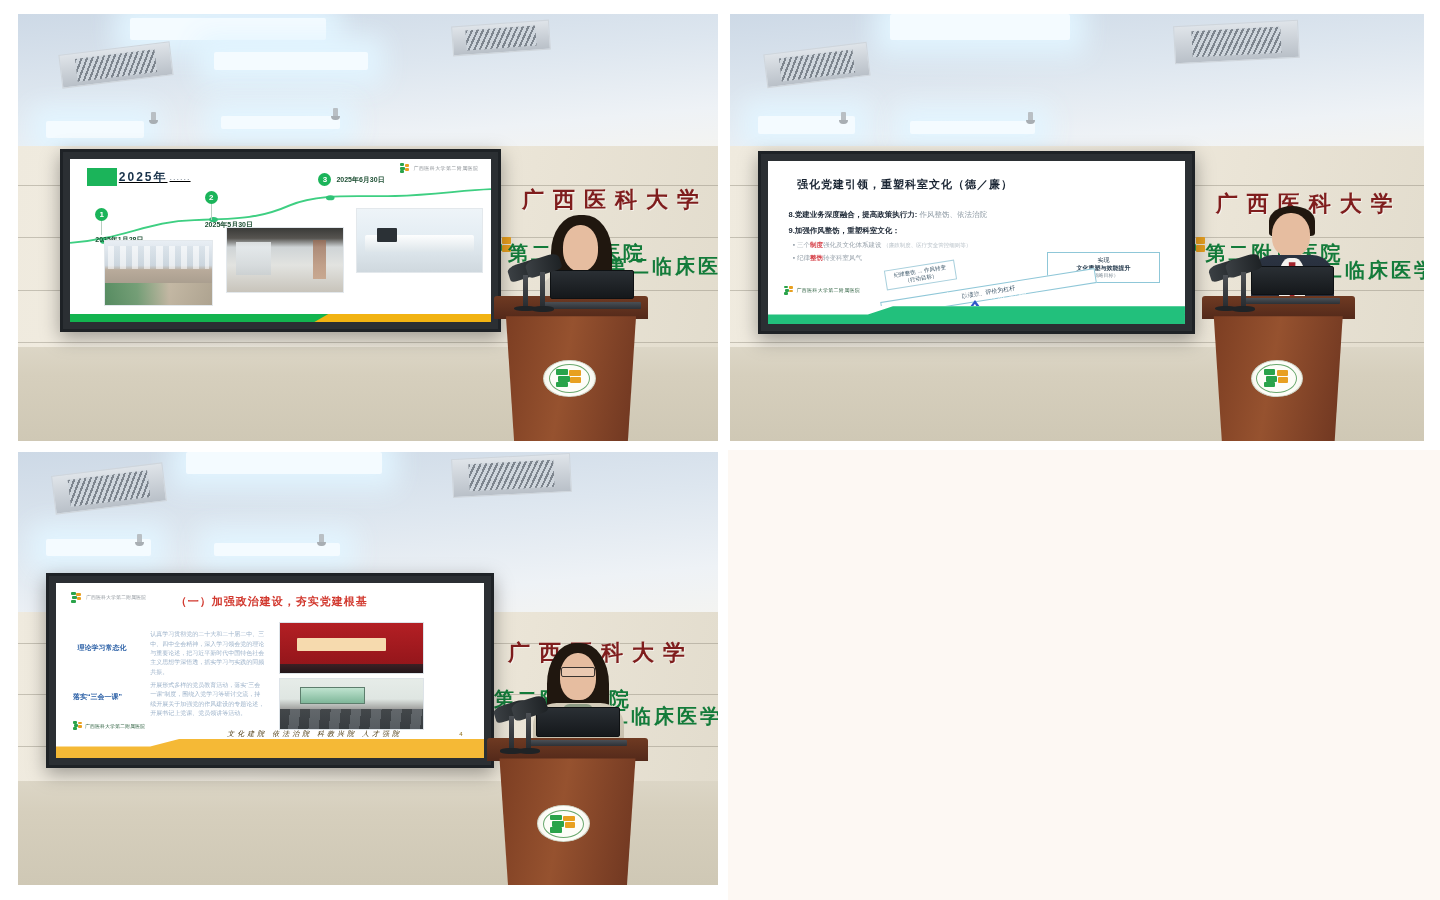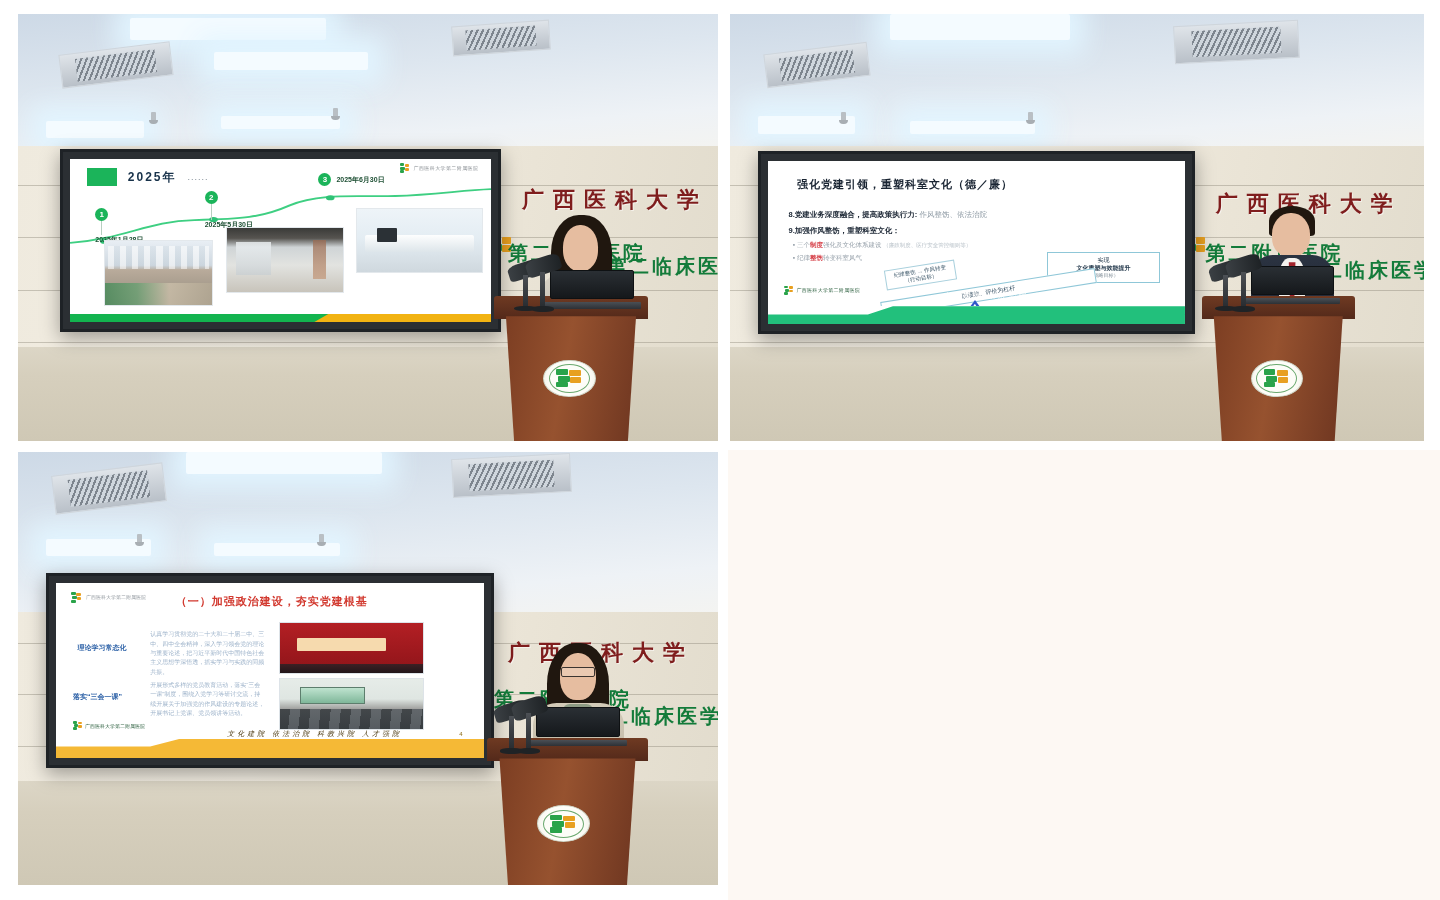--- a/index.html
+++ b/index.html
@@ -81,21 +81,21 @@
     border: 3px solid #1e2226;
     box-shadow: 0 6px 18px rgba(0,0,0,.35);
   }
   .screen-inner {
     position: absolute; inset: 7px;
     background: #ffffff; overflow: hidden;
   }
 
   
   .slide1 { position: absolute; inset: 0; background: #fff; }
-  .s1-hdr { position: absolute; left: 4%; top: 6%; display: flex; align-items: center; gap: 11px; }
+  .s1-hdr { position: absolute; left: 4%; top: 6%; display: flex; align-items: center; gap: 2px; text-decoration: underline; }
   .s1-chip { width: 30px; height: 18px; background: #1bb45a; }
   .s1-title { font-size: 12px; font-weight: bold; letter-spacing: 2px; color: #18324a; }
   .s1-dots { font-size: 9px; color: #7e8a93; letter-spacing: 1px; }
   .s1-logo {
     position: absolute; right: 3%; top: 3%;
     display: flex; align-items: center; gap: 4px;
     font-size: 5px; color: #8f9499; letter-spacing: .4px;
   }
   .s1-curve { position: absolute; left: 0; top: 18%; width: 100%; height: 42%; }
   .s1-node { position: absolute; }

